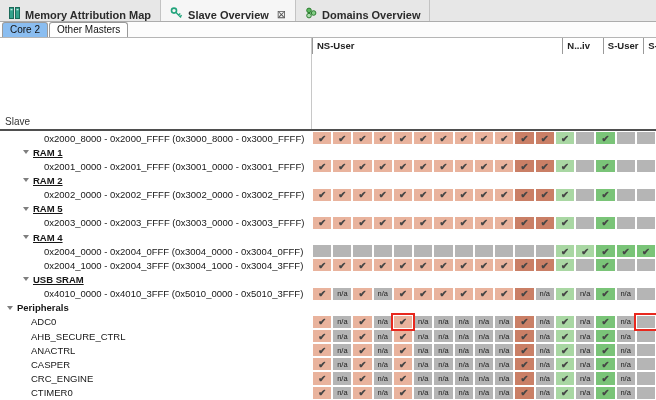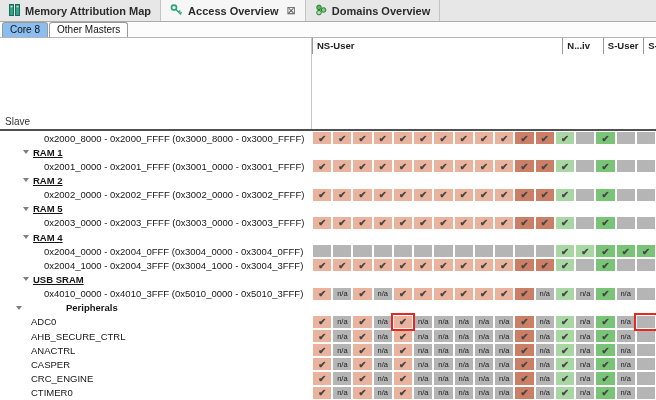--- a/index.html
+++ b/index.html
@@ -2,21 +2,21 @@
 <html style="--c-ns: #e9b39d; --c-nspriv: #ca7f66; --c-suser: #a9d7a3; --c-spriv: #7ac478; --c-empty: #b5b5b5; --c-highlight: #e8281e; --c-subtab_selected: #8abdf0; --c-check: #454545;"><head>
 <meta charset="utf-8">
 <style>
   * { margin:0; padding:0; box-sizing:border-box; }
   html,body { width:656px; height:400px; overflow:hidden; background:#fff;
               font-family:"Liberation Sans", sans-serif; }
 
   
   .viewbar { height:22px; background:#e7e7e7; border-bottom:1px solid #acacac;
              display:flex; align-items:stretch; }
-  .vtab { display:flex; align-items:center; gap:5px; padding:0 9px;
+  .vtab { display:flex; align-items:flex-end; gap:5px; padding:0 9px;
           font-size:11px; font-weight:700; color:#2b2b2b;
           border-right:1px solid #c3c3c3; background:#e7e7e7; white-space:nowrap; }
   .vtab.active { background:#f6f6f6; }
   .vtab .close { font-weight:400; font-size:11px; color:#555; margin-left:3px; }
 
   
   .subbar { height:16px; background:#fcfcfc; border-bottom:1px solid #b5b5b5;
             display:flex; align-items:flex-end; padding-left:2px; }
   .stab { font-size:10px; color:#111; padding:1px 7px 2px; margin-right:1px;
           border:1px solid #9a9a9a; border-bottom:none;
@@ -38,21 +38,21 @@
              display:flex; align-items:flex-end; justify-content:center; }
   .col-box span { writing-mode:vertical-rl; transform:rotate(180deg);
                   font-size:8.5px; font-weight:600; color:#1e1e1e;
                   padding:2px 0 3px; white-space:nowrap; line-height:1; }
 
   
   .trow { height:14.15px; display:flex; align-items:stretch; }
   .row-label { flex:0 0 312px; display:flex; align-items:center;
                font-size:9.5px; color:#161616; white-space:nowrap; overflow:hidden; }
   .trow.group .row-label { font-weight:700; }
-  .pad-g0 { padding-left:16px;gap:40px; }  .pad-g1 { padding-left:23px;text-decoration:underline; }
+  .pad-g0 { padding-left:7px; }  .pad-g1 { padding-left:23px;text-decoration:underline; }
   .pad-addr { padding-left:44px;text-align:center; } .pad-leaf { padding-left:31px; }
   .tri { width:0; height:0; border-left:3.5px solid transparent;
          border-right:3.5px solid transparent; border-top:4.5px solid #7e7e7e;
          margin-right:4px; flex:0 0 auto; }
   .cells { flex:1; display:flex; min-width:0; }
   .cell { flex:1; padding:1px; min-width:0; }
   .cell-box { width:100%; height:100%; display:flex; align-items:center;
               justify-content:center; position:relative; }
   .cell-box.ck { font-size:9.5px; font-weight:700; color:#454545; }
   .cell-box.na { background:var(--c-empty); font-size:7.5px; color:#1d1d1d; }
@@ -76,37 +76,37 @@
     </span>
     <span>Memory Attribution Map</span>
   </div>
   <div class="vtab active">
     <span>
       <svg width="13" height="13" viewBox="0 0 13 13">
         <circle cx="4" cy="4.6" r="2.5" fill="none" stroke="#23a47c" stroke-width="1.6"></circle>
         <path d="M6 6.6 L11 11.4 M8.6 9.1 l1.7 -1.5 M10.2 10.6 l1.5 -1.3" stroke="#23a47c" stroke-width="1.4" fill="none"></path>
       </svg>
     </span>
-    <span>Access Overview</span>
+    <span>Slave Overview</span>
     <span class="close">⊠</span>
   </div>
   <div class="vtab">
     <span>
       <svg width="12" height="12" viewBox="0 0 12 12">
         <circle cx="4" cy="3.4" r="2.3" fill="#5bb85e" stroke="#2c7d30"></circle>
         <circle cx="8.6" cy="6" r="2.3" fill="#83cd86" stroke="#2c7d30"></circle>
         <circle cx="4" cy="8.6" r="2.3" fill="#abdcad" stroke="#2c7d30"></circle>
       </svg>
     </span>
     <span>Domains Overview</span>
   </div>
 </div>
 
 <div class="subbar">
-  <div class="stab active">Core 8</div>
+  <div class="stab active">Core 2</div>
   <div class="stab">Other Masters</div>
 </div>
 
 <div class="thead">
   <div class="slave-head">Slave</div>
   <div class="cols-head">
     <div class="group-row">
         <div class="group-cell" style="width: 202.353px;">NS-User</div>
         <div class="group-cell" style="width: 40.4706px; margin-left: 48px;">N...iv</div>
         <div class="group-cell" style="width: 40.4706px;">S-User</div>

